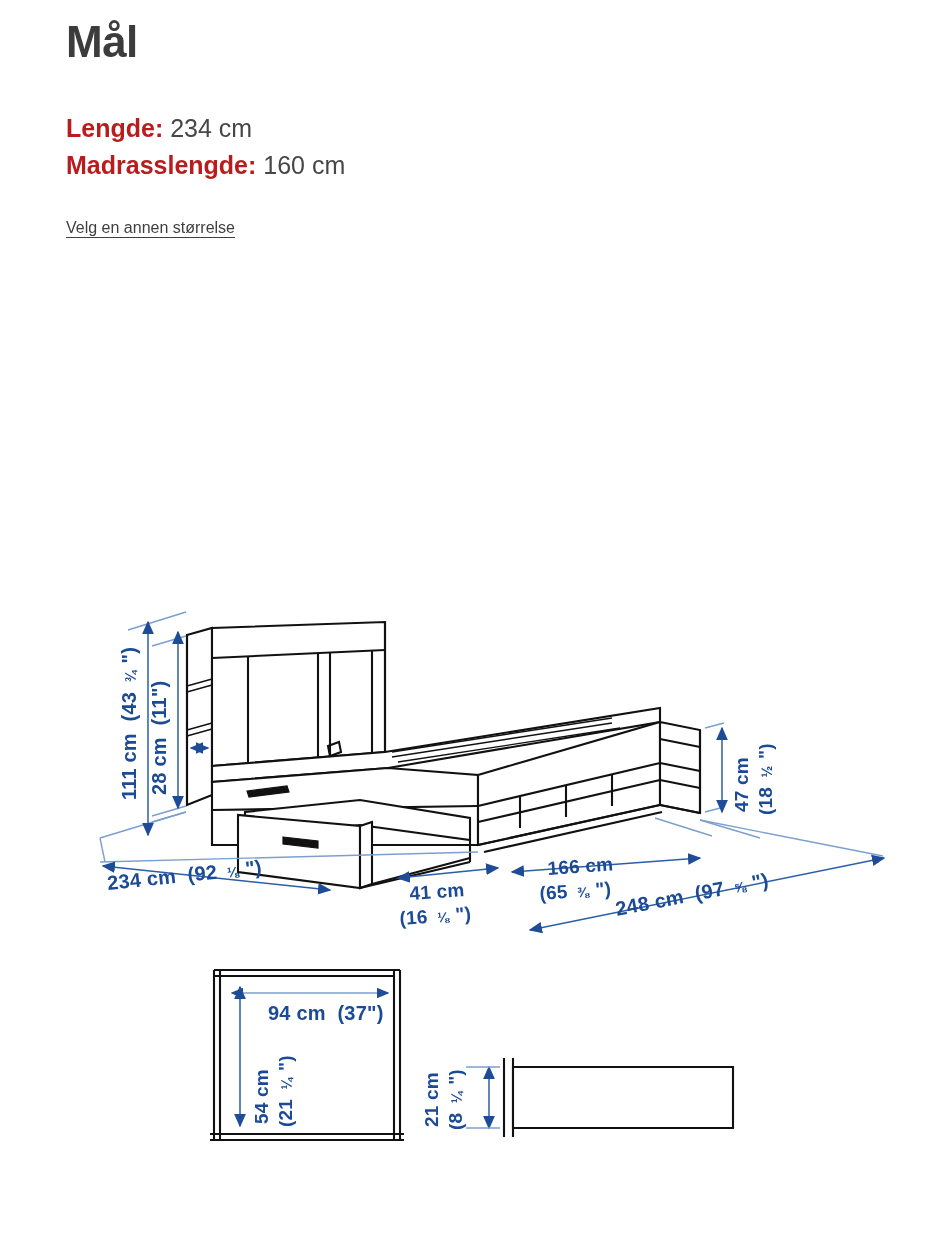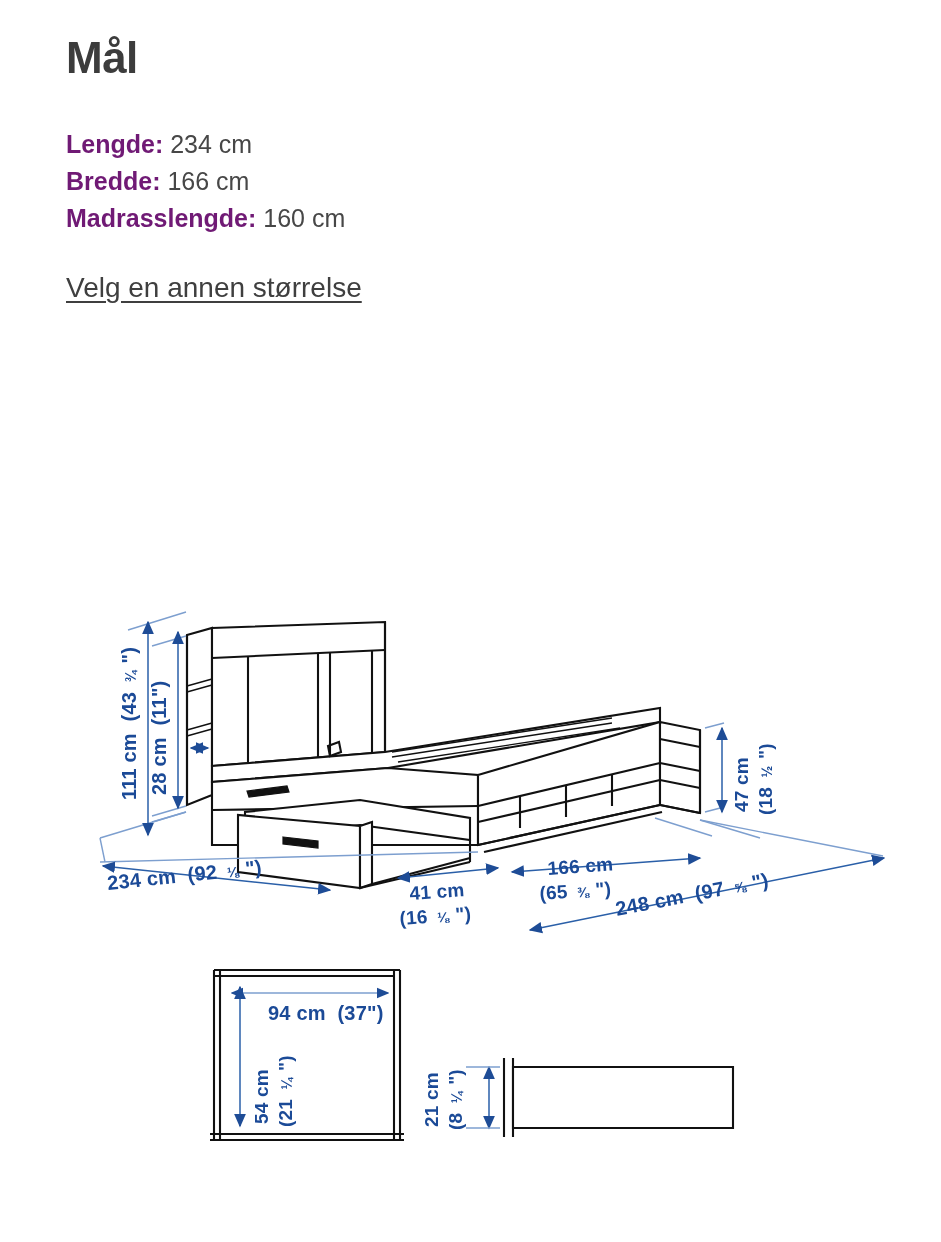--- a/index.html
+++ b/index.html
@@ -14,44 +14,44 @@
     width: 941px;
     height: 1242px;
     background: #ffffff;
     overflow: hidden;
   }
 
   
   .text-block {
     position: absolute;
     left: 66px;
-    top: 34px;
+    top: 18px;
     width: 560px;
   }
   .page-title {
     font-size: 44px;
     font-weight: 700;
     color: #3c3c3c;
     letter-spacing: -0.5px;
     line-height: 1.1;
     margin-bottom: 44px;
   }
   .spec-list { list-style: none; }
   .spec-row {
     font-size: 25px;
     line-height: 1.48;
     color: #3f3f3f;
     white-space: nowrap;
   }
-  .spec-label { font-weight: 700; color: #701a75; }
+  .spec-label { font-weight: 700; color: #b91c1c; }
   .spec-value { font-weight: 400; color: #474747; }
   .size-link {
     display: inline-block;
     margin-top: 35px;
-    font-size: 28px;
+    font-size: 16px;
     color: #3f3f3f;
     text-decoration: underline;
     text-underline-offset: 4px;
     cursor: pointer;
   }
 
   
   .drawing {
     position: absolute;
     left: 0;
@@ -85,24 +85,20 @@
 
 <div class="page">
 
   <div class="text-block">
     <h1 class="page-title">Mål</h1>
 
     <ul class="spec-list">
       <li class="spec-row">
         <span class="spec-label">Lengde:</span>
         <span class="spec-value">234 cm</span>
-      </li>
-      <li class="spec-row">
-        <span class="spec-label">Bredde:</span>
-        <span class="spec-value">166 cm</span>
       </li>
       <li class="spec-row">
         <span class="spec-label">Madrasslengde:</span>
         <span class="spec-value">160 cm</span>
       </li>
     </ul>
 
     <a class="size-link">Velg en annen størrelse</a>
   </div>
 

